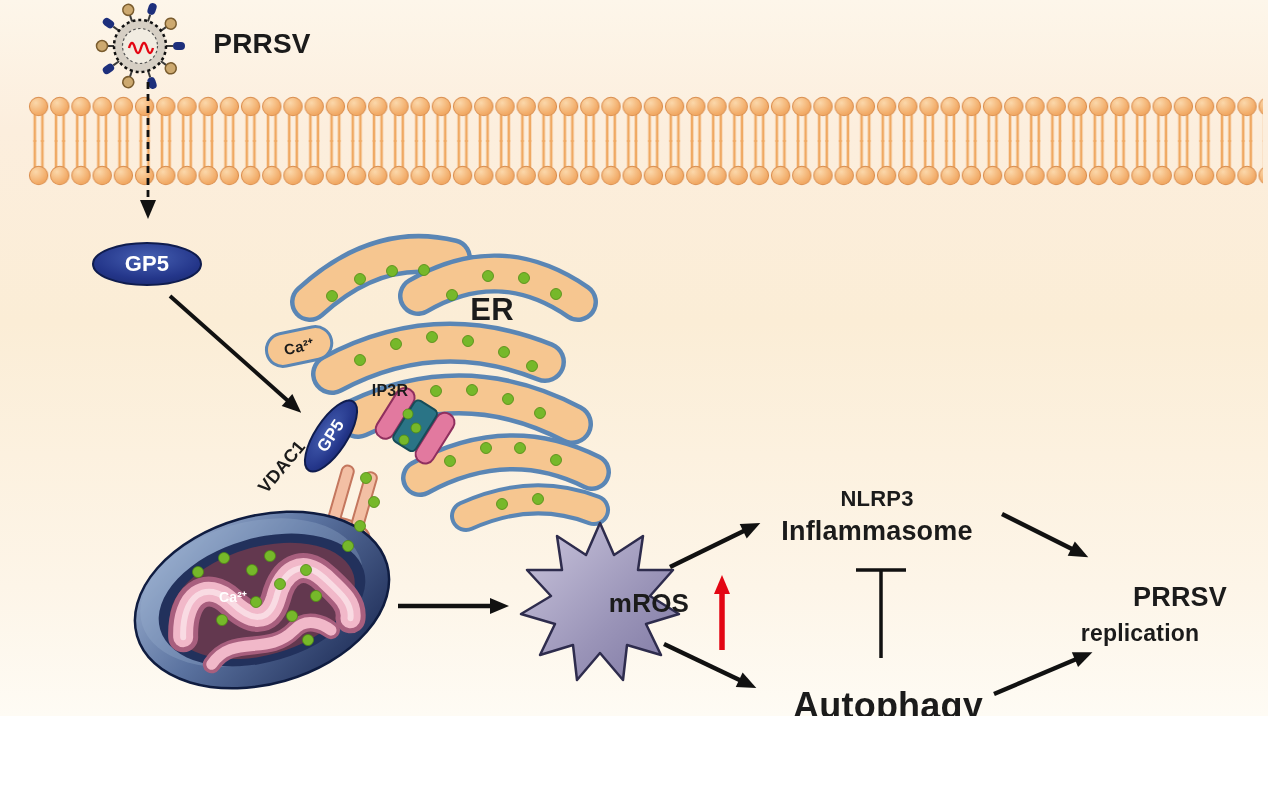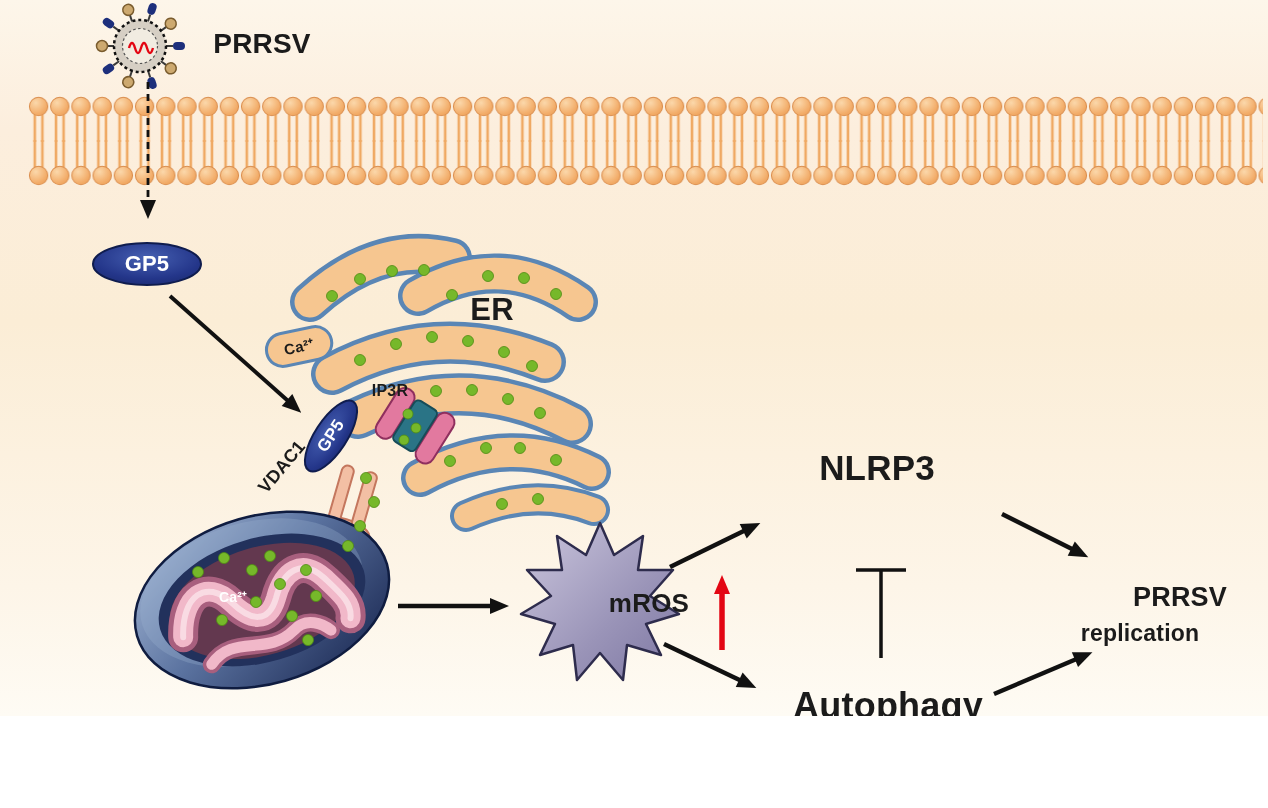--- a/index.html
+++ b/index.html
@@ -235,18 +235,19 @@
 
   <div class="lbl" style="left:262px;top:44px;font-size:28px;">PRRSV</div>
   <div class="lbl white" style="left:147px;top:264px;font-size:22px;">GP5</div>
   <div class="lbl" style="left:492px;top:310px;font-size:31px;">ER</div>
   <div class="lbl" style="left:299px;top:347px;font-size:15px;transform:translate(-50%,-50%) rotate(-12deg);">Ca²⁺</div>
   <div class="lbl" style="left:356px;top:391px;font-size:16px;margin-left:34px;">IP3R</div>
   <div class="lbl white" style="left:331px;top:436px;font-size:17px;transform:translate(-50%,-50%) rotate(-57deg);">GP5</div>
   <div class="lbl" style="left:282px;top:467px;font-size:18px;transform:translate(-50%,-50%) rotate(-50deg);">VDAC1</div>
   <div class="lbl white" style="left:233px;top:597px;font-size:14px;">Ca²⁺</div>
   <div class="lbl" style="left:601px;top:604px;font-size:26px;margin-left:48px;">mROS</div>
-  <div class="lbl" style="left:877px;top:468px;font-size:35px;">NLRP3</div>
+  <div class="lbl" style="left:877px;top:499px;font-size:22px;">NLRP3</div>
+  <div class="lbl" style="left:877px;top:531px;font-size:27px;">Inflammasome</div>
   <div class="lbl" style="left:888px;top:706px;font-size:36px;">Autophagy</div>
   <div class="lbl" style="left:1180px;top:597px;font-size:27px;">PRRSV</div>
   <div class="lbl" style="left:1140px;top:633px;font-size:23px;">replication</div>
 
 </div>
 
 </body></html>

